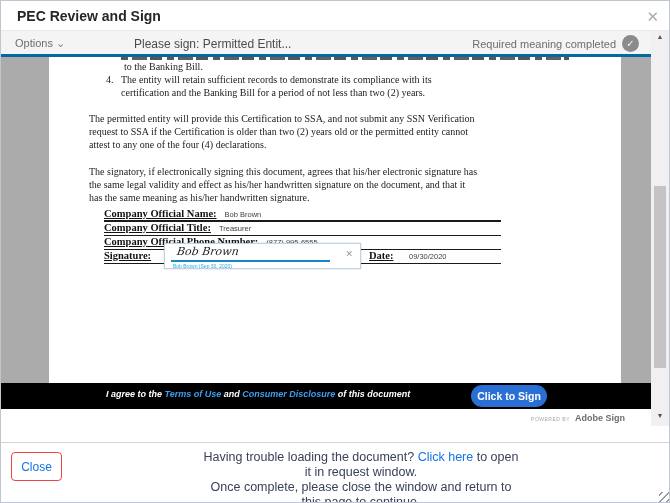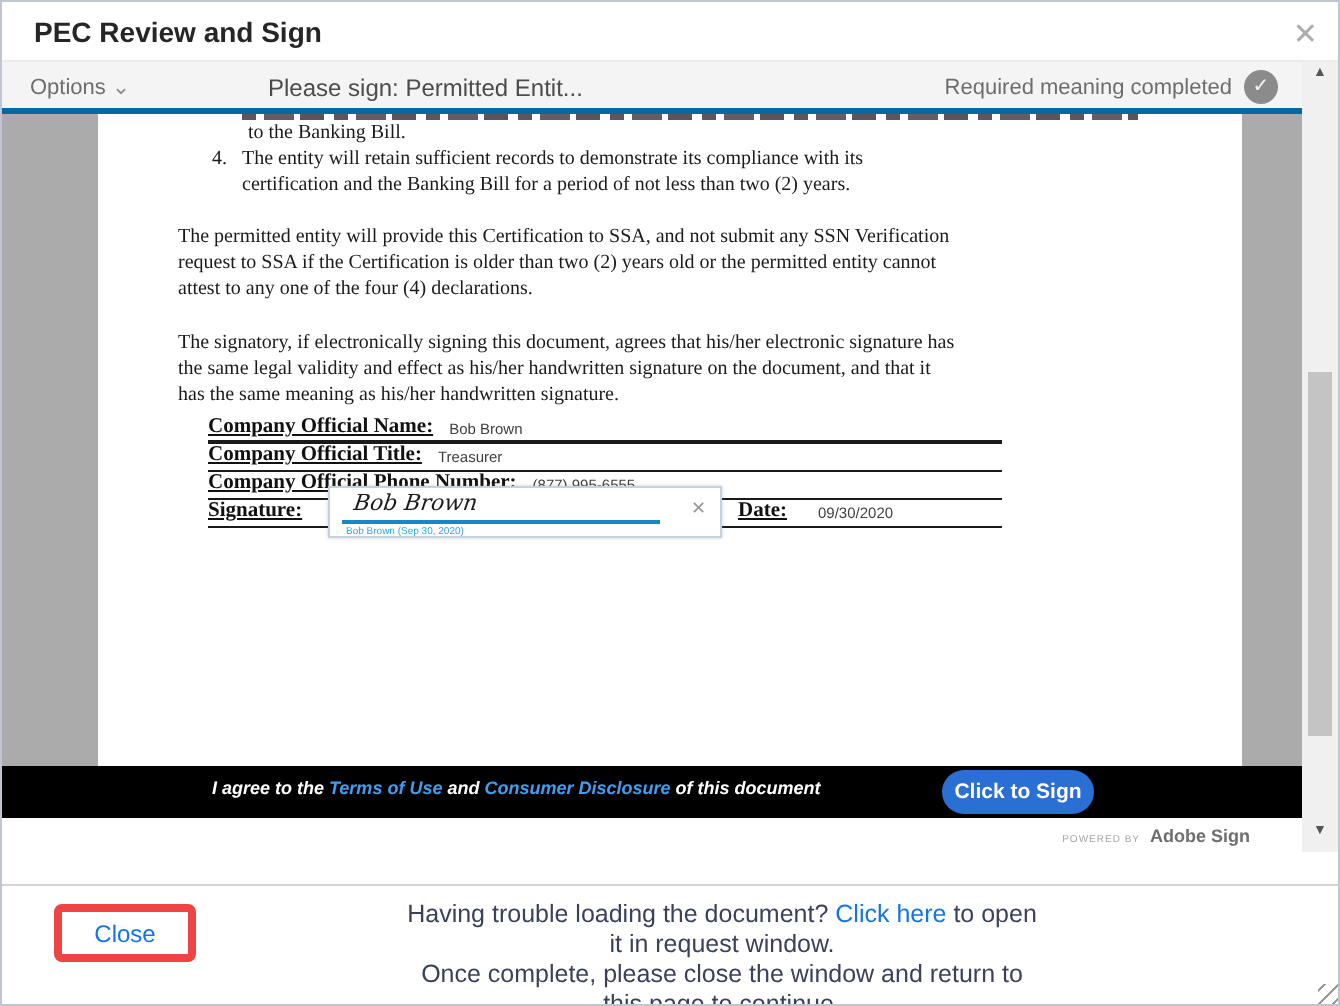--- a/index.html
+++ b/index.html
@@ -56,21 +56,21 @@
   .whitegap { position:absolute; left:0; top:426px; width:670px; height:15px; background:#fff; }
 
   
   .scrollbar { position:absolute; left:650px; top:30px; width:18px; height:395px; background:#f0f0f0; }
   .scroll-up { position:absolute; left:0; top:2px; width:18px; text-align:center; font-size:7px; color:#555; cursor:pointer; }
   .scroll-thumb { position:absolute; left:3px; top:155px; width:12px; height:182px; background:#c4c4c4; cursor:pointer; }
   .scroll-down { position:absolute; left:0; top:381px; width:18px; text-align:center; font-size:7px; color:#555; cursor:pointer; }
 
   
   .bottompanel { position:absolute; left:0; top:441px; width:670px; height:62px; background:#fff; border-top:1px solid #d4d4d4; }
-  .close-btn { position:absolute; left:10px; top:9px; width:71px; height:29px; background:#fff; border:4px solid #ef4444; border-radius:4px; color:#1473e6; font-size:12px; cursor:pointer; font-family:"Liberation Sans", sans-serif;margin-left:16px; }
+  .close-btn { position:absolute; left:10px; top:9px; width:51px; height:29px; background:#fff; border:1px solid #ef4444; border-radius:4px; color:#1473e6; font-size:12px; cursor:pointer; font-family:"Liberation Sans", sans-serif; }
   .trouble { position:absolute; left:200px; top:7px; width:320px; text-align:center; font-size:12.5px; line-height:15px; color:#3a415a; }
   .trouble a { color:#1473e6; text-decoration:none; cursor:pointer;text-align:center; }
 
   .resize-handle { position:absolute; right:2px; bottom:2px; width:10px; height:10px;
     background:repeating-linear-gradient(135deg, transparent 0 2px, #9a9a9a 2px 3px, transparent 3px 5px); cursor:nwse-resize; }
 </style>
 </head>
 <body>
 
 <div id="dialog">

